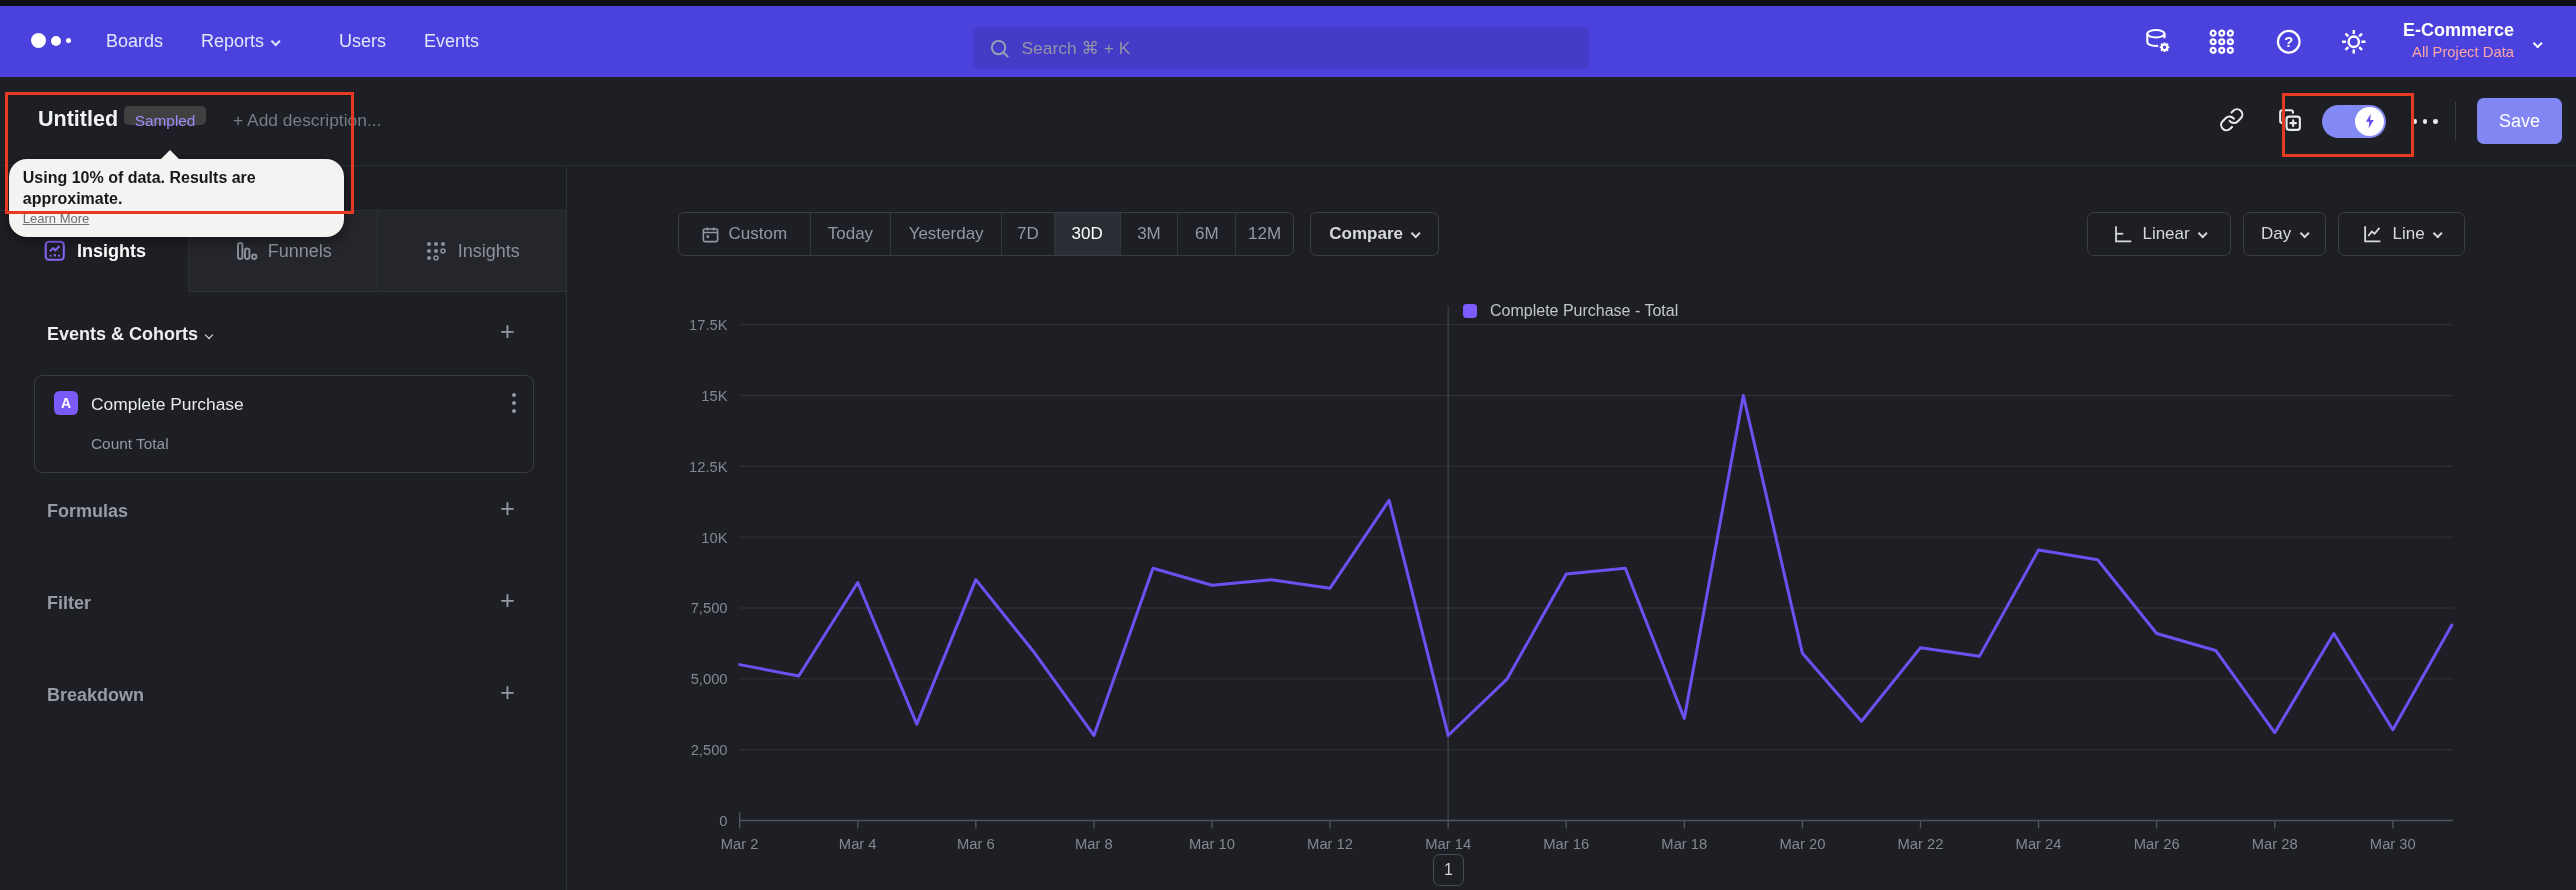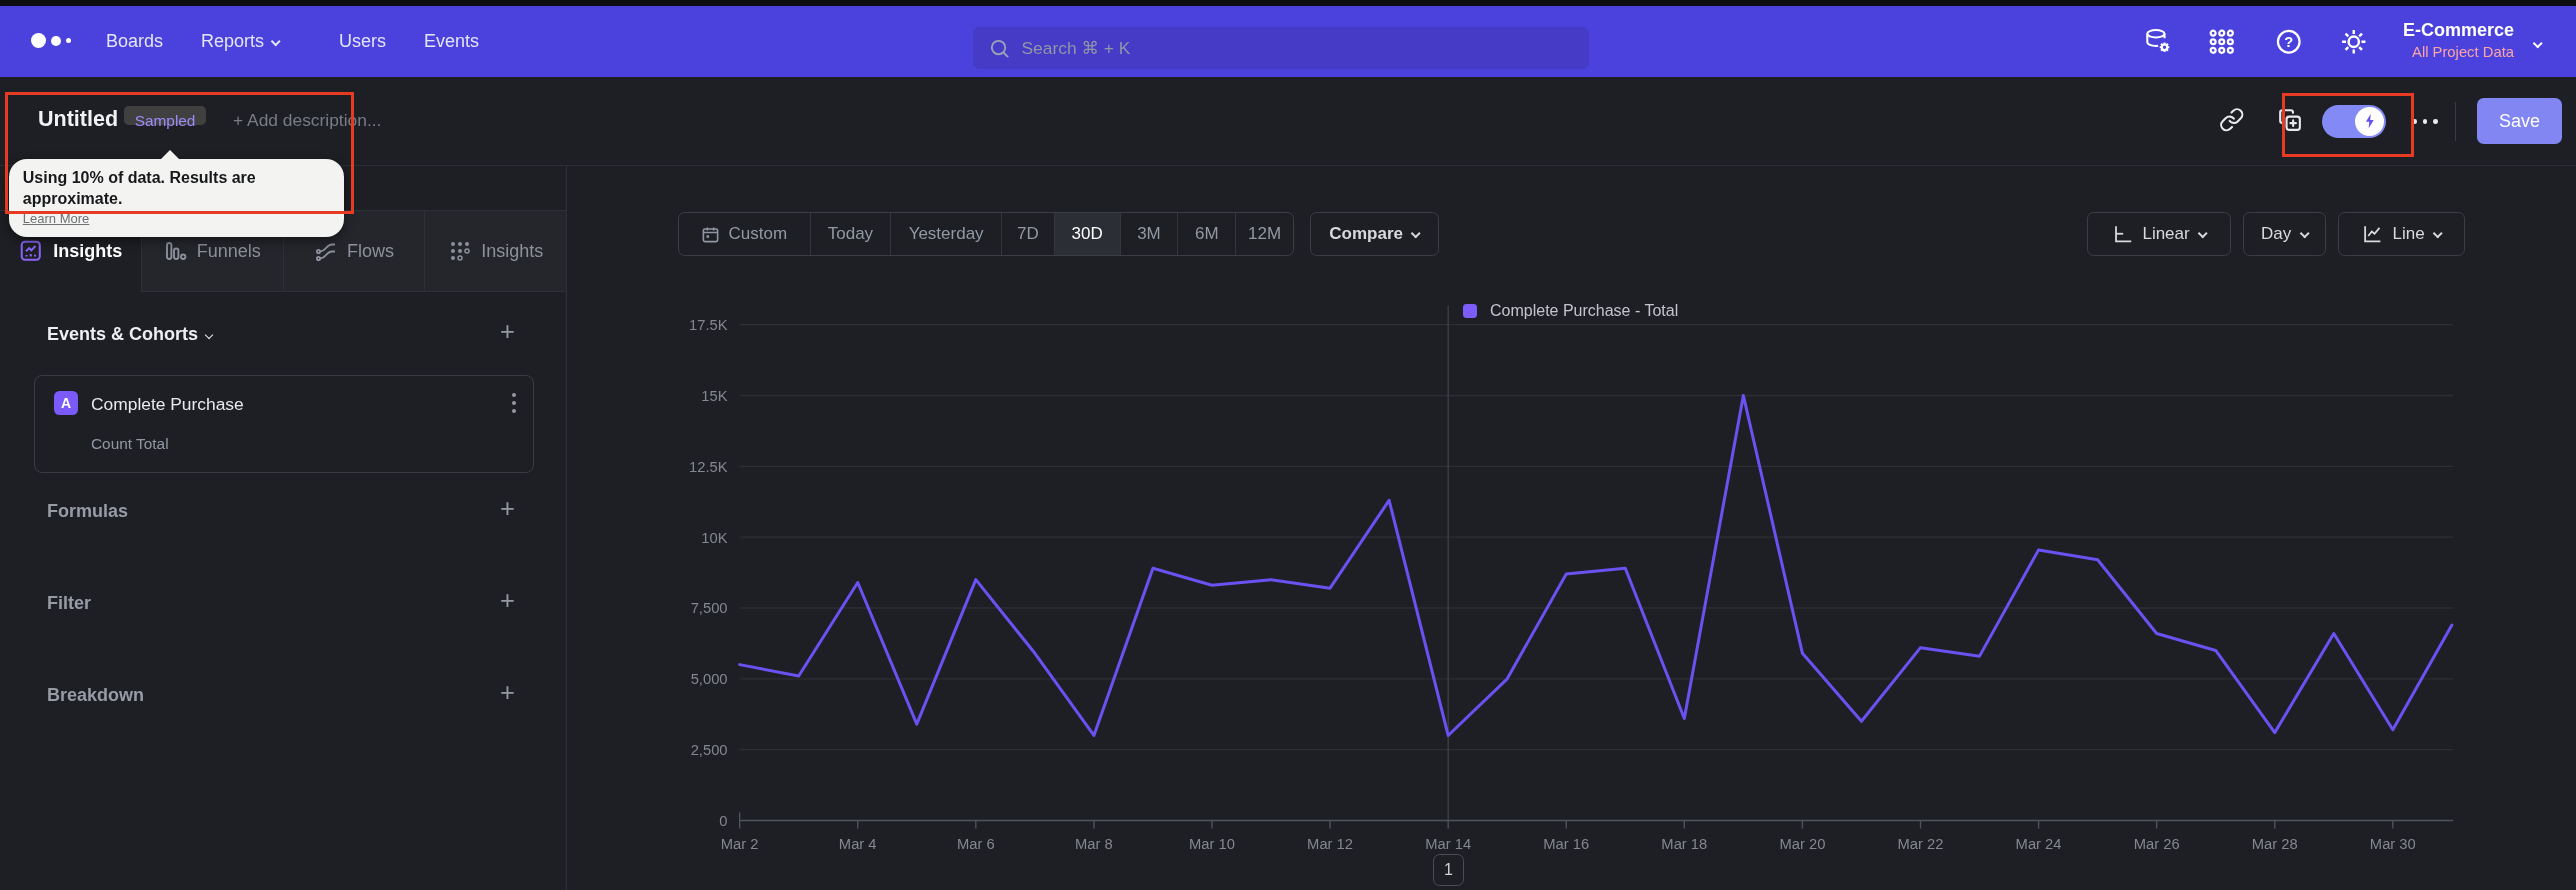--- a/index.html
+++ b/index.html
@@ -179,29 +179,20 @@
       </svg>
       <span>Insights</span>
     </div>
     <div class="tab">
       <svg width="24" height="24" viewBox="0 0 24 24" fill="none" stroke="#8d919c" stroke-width="1.9">
         <rect x="4" y="4" width="4.4" height="16" rx="2.2"></rect>
         <rect x="11" y="9.5" width="4.4" height="10.5" rx="2.2"></rect>
         <rect x="18" y="15.5" width="4.4" height="4.5" rx="2.2"></rect>
       </svg>
       <span>Funnels</span>
-    </div>
-    <div class="tab">
-      <svg width="24" height="24" viewBox="0 0 24 24" fill="none" stroke="#8d919c" stroke-width="1.9">
-        <path d="M21 5.5h-3c-6 0-6 7-12 7"></path>
-        <path d="M21 12.5h-3c-6 0-6 7-12 7"></path>
-        <circle cx="4.5" cy="12.5" r="1.6"></circle>
-          <circle cx="4.5" cy="19.5" r="1.6"></circle>
-      </svg>
-      <span>Flows</span>
     </div>
     <div class="tab">
       <svg width="24" height="24" viewBox="0 0 24 24" fill="#8d919c" stroke="none">
         <circle cx="5" cy="5" r="2"></circle>
           <circle cx="12" cy="5" r="2"></circle>
           <circle cx="19" cy="5" r="2"></circle>
         <circle cx="5" cy="12" r="2"></circle>
           <circle cx="12" cy="12" r="2"></circle>
         <circle cx="19" cy="12" r="2" fill="none" stroke="#8d919c" stroke-width="1.5"></circle>
         <circle cx="5" cy="19" r="2"></circle>

